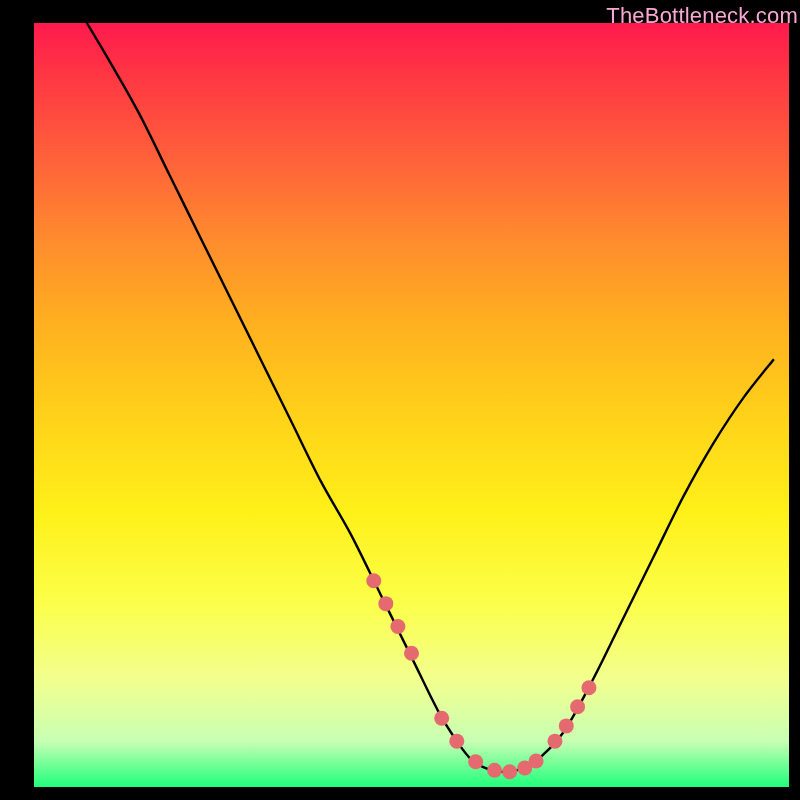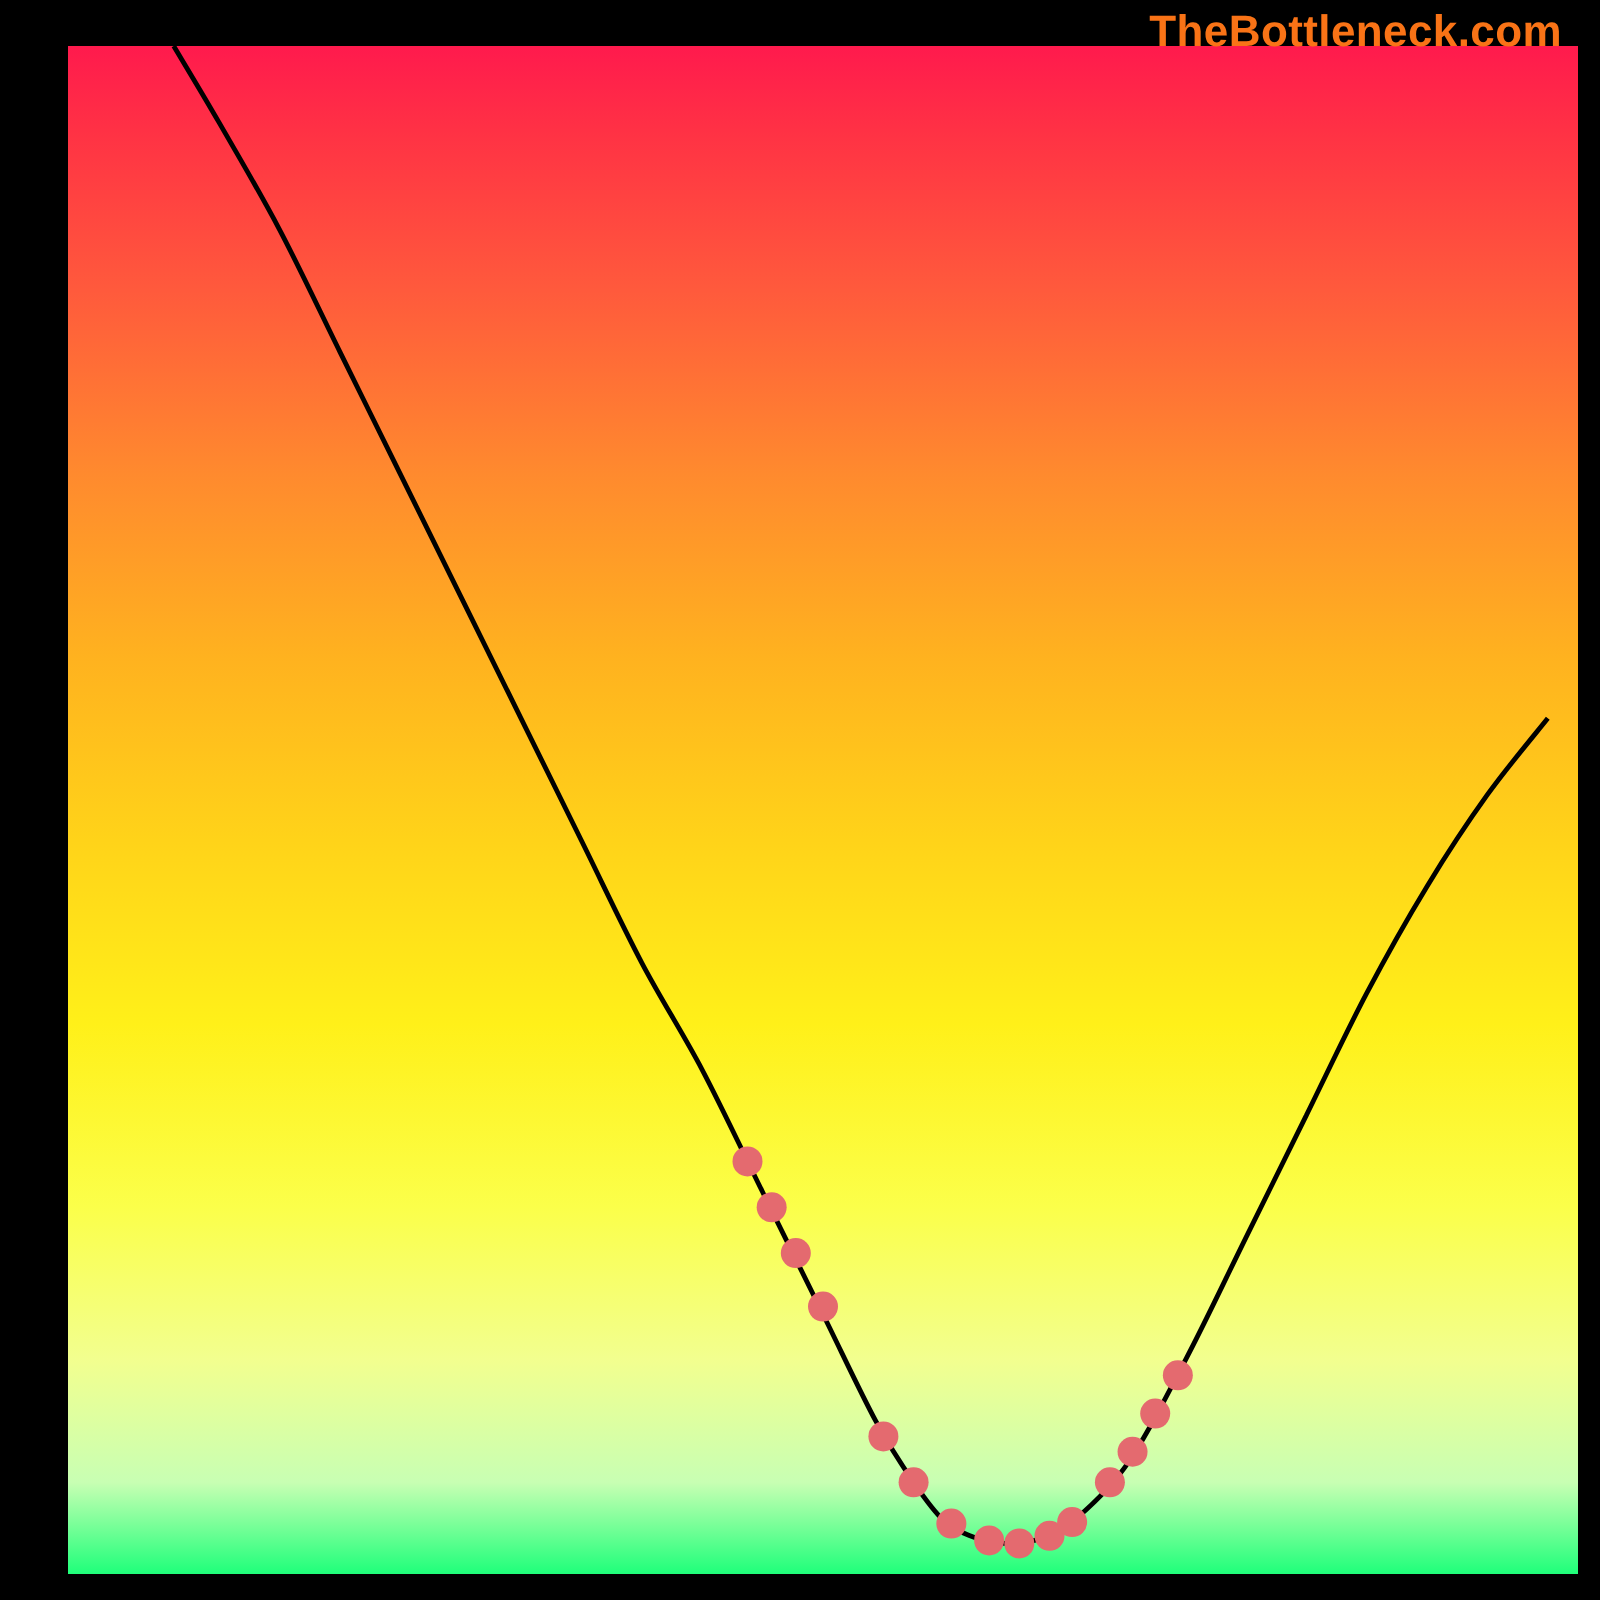--- a/index.html
+++ b/index.html
@@ -25,25 +25,25 @@
       #ffd319 52%,
       #fff019 64%,
       #fbff4a 76%,
       #f2ff8f 86%,
       #c8ffb3 94%,
       #1fff7a 100%);
   }
   .watermark {
     position: absolute;
     top: 3px;
-    right: 19px;
+    right: 2px;
     font-family: Arial, Helvetica, sans-serif;
     font-size: 22px;
-    font-weight: 700;
-    color: #f97316;
+    font-weight: 400;
+    color: #f9a8d4;
     letter-spacing: 0.2px;
   }
   svg.curve {
     position: absolute;
     left: 0;
     top: 0;
     width: 755px;
     height: 764px;
   }
   .dot {

